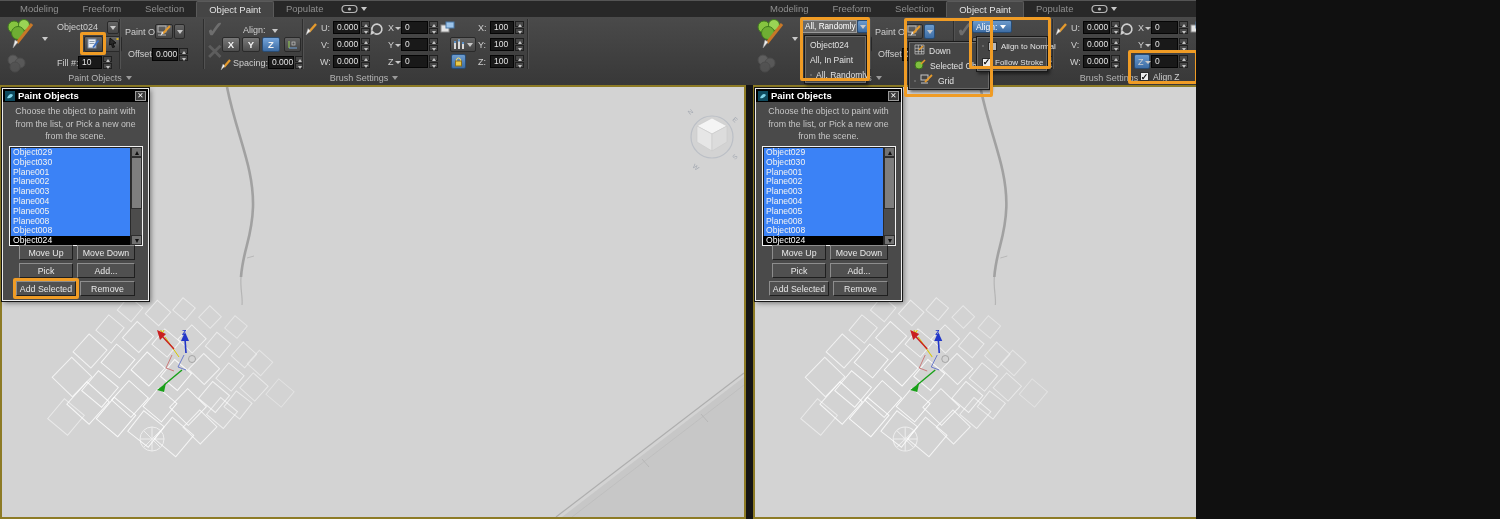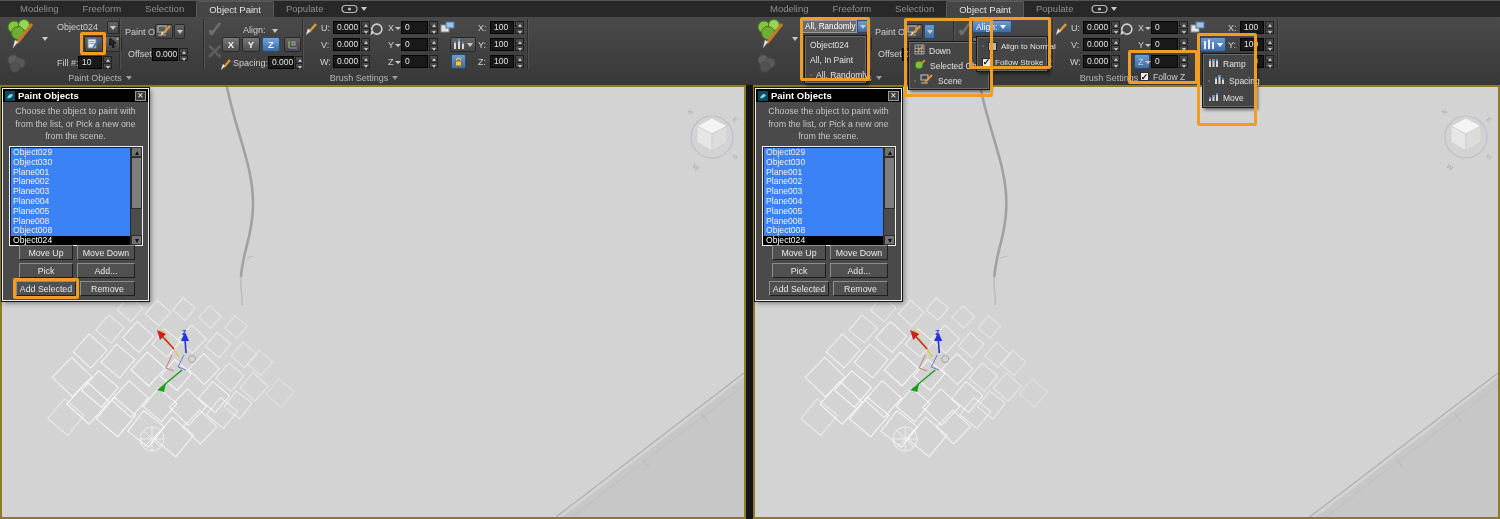--- a/index.html
+++ b/index.html
@@ -1,17 +1,17 @@
 <!DOCTYPE html>
 <html><head>
 <meta charset="utf-8">
 <style>
   html,body{margin:0;padding:0;background:#101010;}
   *{box-sizing:border-box;}
-  #app{position:relative;width:1500px;height:519px;display:flex;background:#191919;
+  #app{position:relative;width:1196px;height:519px;display:flex;background:#191919;
        font-family:"Liberation Sans",sans-serif;overflow:hidden;}
   .panel{position:relative;width:750px;height:519px;flex:none;overflow:hidden;background:#141414;}
   .abs{position:absolute;}
 
   
   .ribbon{position:absolute;top:0;left:0;right:0;height:85px;z-index:30;background:#3d3d3d;}
   .tabbar{height:17px;background:#282828;border-top:1px solid #555;display:flex;align-items:stretch;padding-left:8px;}
   .tab{padding:0 12px;font-size:9.5px;line-height:16px;color:#8f8f8f;cursor:default;white-space:nowrap;}
   .tab.active{background:#454545;color:#e2e2e2;border:1px solid #5a5a5a;border-bottom:none;border-radius:2px 2px 0 0;}
   .pillbtn{display:flex;align-items:center;gap:2px;padding:0 6px;}
@@ -588,21 +588,21 @@
                 </svg></span>
           <span>Selected Obj</span>
             </div>
         <div class="prow" style="height:15px">
           <div class="rowbg"></div>
           <span><svg width="14" height="11">
                   <rect x="1" y="1" width="7" height="5" fill="none" stroke="#c5c5c5"></rect>
                   <line x1="1" y1="9" x2="8" y2="9" stroke="#c5c5c5"></line>
                   <line x1="12" y1="1" x2="5" y2="8" stroke="#e59a2c" stroke-width="1.8"></line>
                 </svg></span>
-          <span>Scene</span>
+          <span>Grid</span>
             </div>
       </div>
       <div class="ofr" style="left:154px;top:1px;width:89px;height:79px"></div>
 
       <span class="lbl" style="left:128px;top:32px">Offset:</span>
       <div class="spin" style="left:152px;top:31px">
         <span class="sbox" style="width:26px">0.000</span>
         <span class="sarr">
               <span class="sab up"></span>
               <span class="sab dn"></span>
@@ -733,21 +733,21 @@
         <span class="sarr">
               <span class="sab up"></span>
               <span class="sab dn"></span>
             </span>
           </div>
 
       <div>
         <span class="cb abs" style="left:390px;top:55px">
           <span class="ck">✓</span>
             </span>
-        <span class="lbl" style="left:403px;top:55px;font-size:8.5px">Follow Z</span>
+        <span class="lbl" style="left:403px;top:55px;font-size:8.5px">Align Z</span>
       </div>
       <div class="ofr" style="left:378px;top:33px;width:70px;height:34px"></div>
 
       <span class="abs" style="left:440px;top:3px"><svg width="15" height="13">
               <rect x="1" y="4" width="8" height="7" fill="#e4e4e4" stroke="#8a8a8a"></rect>
               <rect x="6" y="1" width="8" height="6" fill="#9cc4ea" stroke="#4a78a8"></rect>
             </svg></span>
 
       <div class="tbtn bluebtn" style="left:450px;top:20px;width:26px;height:15px;gap:2px">
         <span><svg width="12" height="11">

